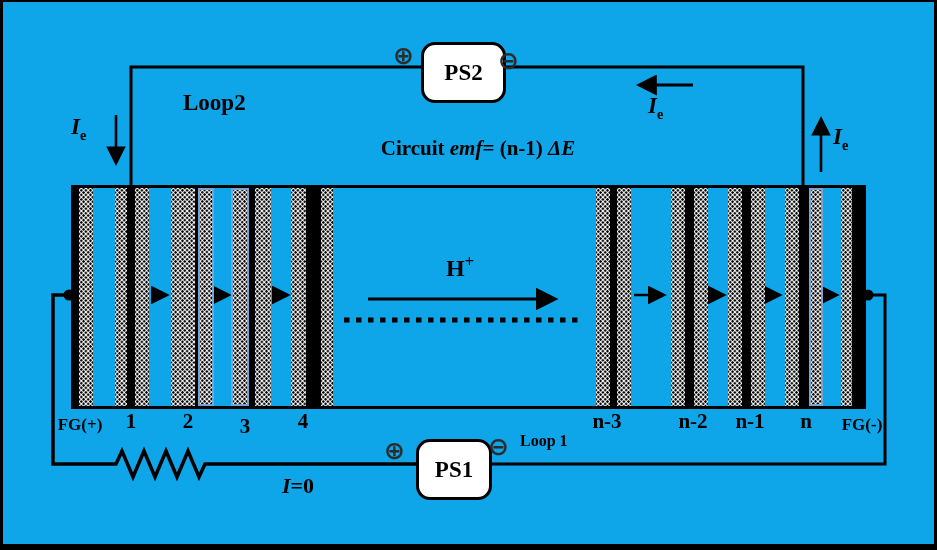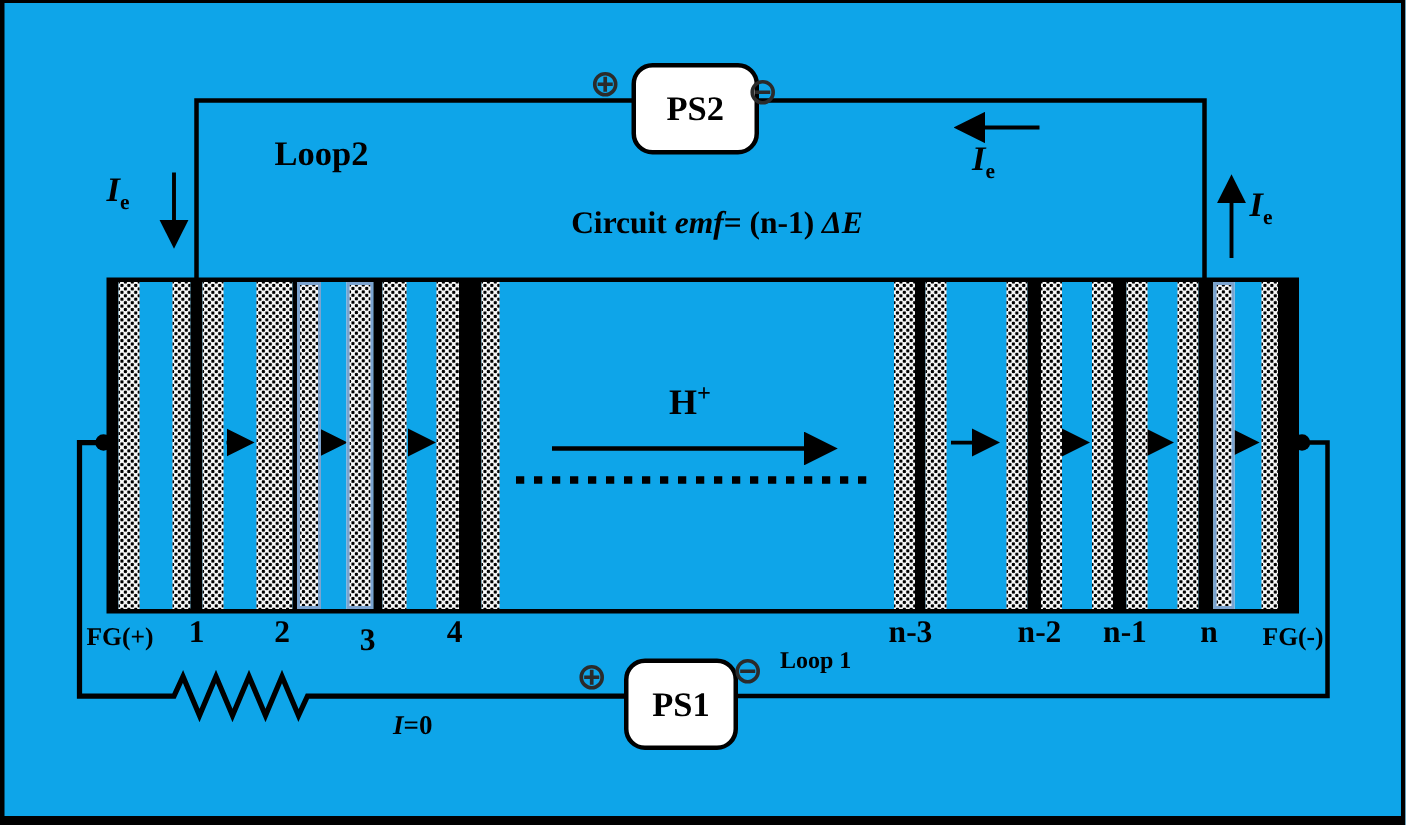--- a/index.html
+++ b/index.html
@@ -133,21 +133,21 @@
   </div>
 
   <div class="txt eq" style="left:330px;top:134px;width:290px;font-size:21px">
     <span>Circuit </span><span class="it">emf</span><span>= (n-1) </span><span class="it">ΔE</span>
   </div>
 
   <div class="txt" style="left:443px;top:250px;font-size:24px">
     <span>H</span><sup>+</sup>
   </div>
 
-  <div class="txt" style="left:259px;top:471px;font-size:18px">
+  <div class="txt" style="left:279px;top:471px;font-size:22px">
     <span class="it">I</span><span>=0</span>
   </div>
 
   <div class="cell-label fg" style="left:77px">FG(+)</div>
   <div class="cell-label" style="left:128px">1</div>
   <div class="cell-label" style="left:185px">2</div>
   <div class="cell-label" style="left:242px;top:412px">3</div>
   <div class="cell-label" style="left:300px">4</div>
   <div class="cell-label" style="left:604px">n-3</div>
   <div class="cell-label" style="left:690px">n-2</div>

